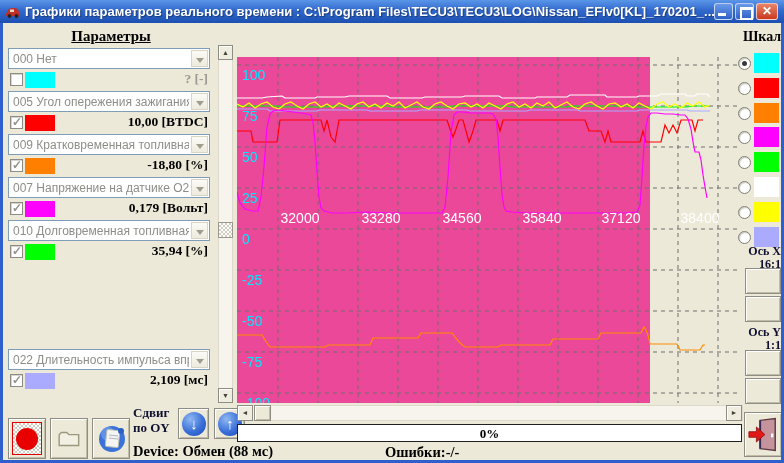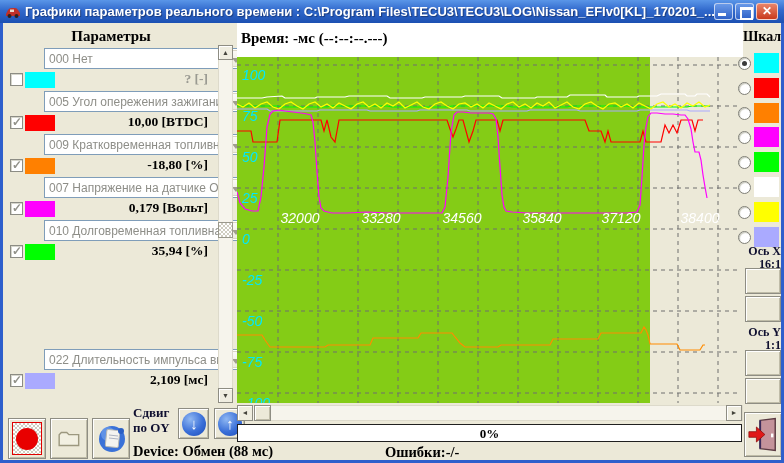--- a/index.html
+++ b/index.html
@@ -31,25 +31,25 @@
     background:linear-gradient(180deg,#6A9AE8,#2F62C8); position:relative;
   }
   .tb-btn.close { width:22px; background:linear-gradient(180deg,#E8846A,#C93A1D); }
   .tb-btn.min::after { content:""; position:absolute; left:3px; bottom:3px; width:8px; height:3px; background:#fff; }
   .tb-btn.max::after { content:""; position:absolute; left:4px; top:3px; width:9px; height:8px; border:2px solid #fff; border-top-width:3px; }
   .tb-btn.close::after { content:"✕"; position:absolute; left:0; top:0; right:0; bottom:0; color:#fff; font-size:12px; font-weight:bold; text-align:center; line-height:15px; }
 
   .ser { font-family:"Liberation Serif", serif; font-weight:bold; }
 
   
-  .params-header { position:absolute; left:4px; top:28px; width:214px; text-align:center; font-size:15px; color:#000; }
+  .params-header { position:absolute; left:4px; top:28px; width:214px; text-align:center; font-size:15px; color:#000;text-decoration:underline; }
   .pgroup { position:absolute; left:0; width:218px; height:43px; }
   .dd {
     position:absolute; left:8px; top:0; width:202px; height:21px;
-    background:#fff; border:1px solid #7F9DB9;margin-left:36px;
+    background:#fff; border:1px solid #7F9DB9;
   }
   .dd-text { position:absolute; left:4px; top:3px; font-size:12px; color:#8E8E88; white-space:nowrap; overflow:hidden; width:176px; }
   .ddb {
     position:absolute; top:1px; right:1px; width:17px; height:17px;
     background:linear-gradient(180deg,#FBFAF6,#EDEBDE);
     border:1px solid #D9D5C3;
   }
   .ddb::after { content:""; position:absolute; left:4px; top:7px; border:4px solid transparent; border-top:5px solid #A09D8E; }
   .cb {
     position:absolute; left:10px; top:25px; width:13px; height:13px;
@@ -81,21 +81,21 @@
   }
 
   
   .vscroll-track { position:absolute; left:218px; top:45px; width:15px; height:358px; background:#F6F4EC; border:1px solid #DDDACB; }
   .sbtn { position:absolute; background:#EFEDE0; border:1px solid #8E8D83; box-shadow:inset 1px 1px 0 #fff; font-size:7px; color:#44443C; text-align:center; line-height:13px; }
   .vthumb { position:absolute; left:218px; top:222px; width:15px; height:16px; border:1px solid #9a988c; }
 
   
   .chart-header { position:absolute; left:237px; top:23px; width:506px; height:34px; background:#fff; }
   .time-text { position:absolute; left:4px; top:7px; font-size:15px; color:#000; }
-  .chart-box { position:absolute; left:237px; top:57px; width:413px; height:346px; background:#84cc16;font-style:italic; }
+  .chart-box { position:absolute; left:237px; top:57px; width:413px; height:346px; background:#ec4899; }
   .chart-box svg { display:block; }
   .chart-box text { font-family:"Liberation Sans", sans-serif; }
 
   
   .hscroll-track { position:absolute; left:237px; top:405px; width:506px; height:16px; background:#F6F4EC; border:1px solid #DDDACB; }
   .progress { position:absolute; left:237px; top:424px; width:505px; height:18px; background:#fff; border:1px solid #202020; }
   .progress-text { position:absolute; left:0; top:1px; width:100%; text-align:center; font-size:13px; color:#000; }
 
   
   .scale-header { position:absolute; left:743px; top:29px; width:40px; font-size:14px; color:#000; }
@@ -226,23 +226,20 @@
   </div>
   <div class="btn3d" style="left:214px;top:408px;width:31px;height:31px">
     <span class="round-ic">↑</span>
   </div>
 
   <div class="vscroll-track"></div>
   <div class="sbtn" style="left:218px;top:45px;width:15px;height:15px"><span>▲</span></div>
   <div class="vthumb stipple"></div>
   <div class="sbtn" style="left:218px;top:388px;width:15px;height:15px"><span>▼</span></div>
 
-  <div class="chart-header">
-    <div class="time-text ser">Время: -мс (--:--:--.---)</div>
-  </div>
   <div class="chart-box">
     <svg id="chart-svg" width="503" height="346">
         <line x1="41" x2="41" y1="0" y2="346" stroke="#6E6E6E" stroke-dasharray="4 4"></line>
         <line x1="81" x2="81" y1="0" y2="346" stroke="#6E6E6E" stroke-dasharray="4 4"></line>
         <line x1="121" x2="121" y1="0" y2="346" stroke="#6E6E6E" stroke-dasharray="4 4"></line>
         <line x1="161" x2="161" y1="0" y2="346" stroke="#6E6E6E" stroke-dasharray="4 4"></line>
         <line x1="201" x2="201" y1="0" y2="346" stroke="#6E6E6E" stroke-dasharray="4 4"></line>
         <line x1="241" x2="241" y1="0" y2="346" stroke="#6E6E6E" stroke-dasharray="4 4"></line>
         <line x1="281" x2="281" y1="0" y2="346" stroke="#6E6E6E" stroke-dasharray="4 4"></line>
         <line x1="321" x2="321" y1="0" y2="346" stroke="#6E6E6E" stroke-dasharray="4 4"></line>

